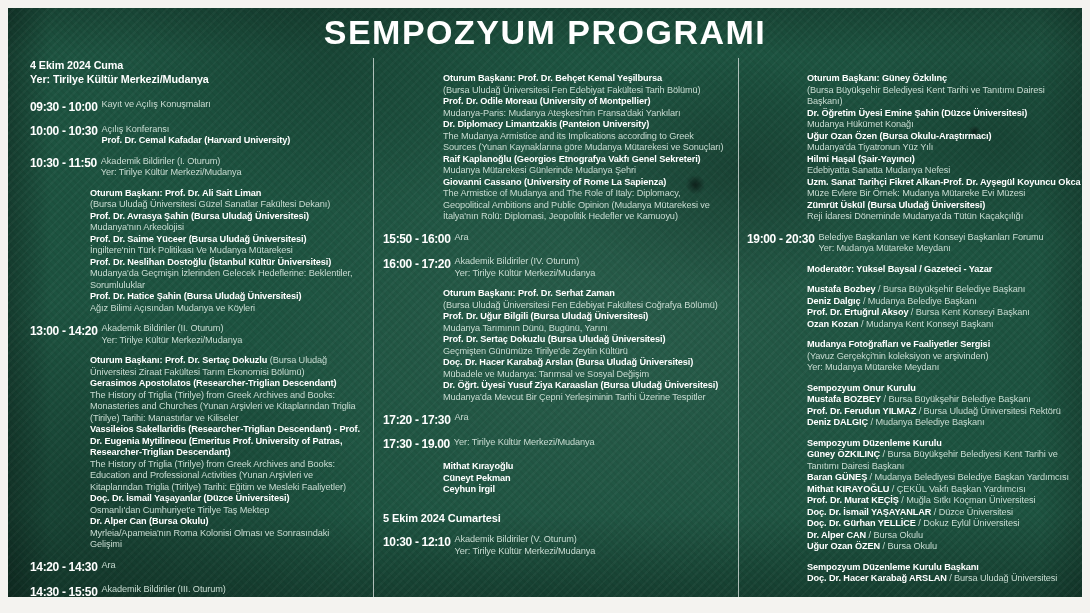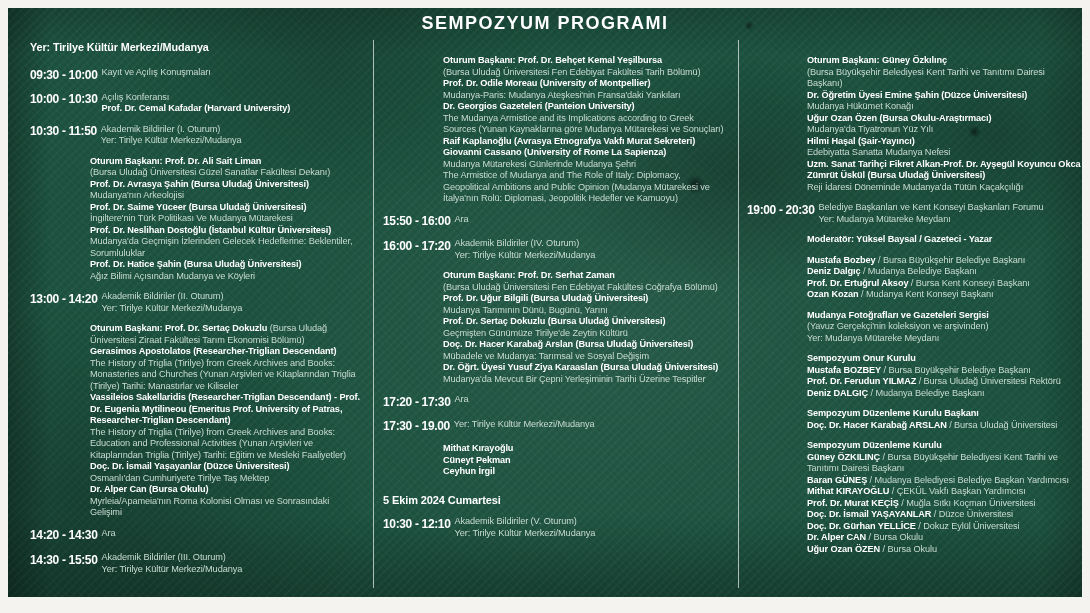--- a/index.html
+++ b/index.html
@@ -15,21 +15,21 @@
       radial-gradient(ellipse 300px 200px at 68% 28%, rgba(0,0,0,.22), transparent 60%),
       radial-gradient(ellipse 260px 190px at 92% 22%, rgba(0,0,0,.18), transparent 62%),
       radial-gradient(ellipse 420px 320px at 8% 85%, rgba(0,0,0,.22), transparent 65%),
       radial-gradient(ellipse 350px 260px at 30% 8%, rgba(0,0,0,.16), transparent 60%),
       radial-gradient(ellipse 520px 380px at 55% 55%, rgba(255,255,255,.05), transparent 70%),
       repeating-linear-gradient(45deg, rgba(0,0,0,.05) 0 2px, transparent 2px 5px),
       repeating-linear-gradient(-45deg, rgba(255,255,255,.03) 0 2px, transparent 2px 6px),
       linear-gradient(90deg, rgba(0,0,0,.28), transparent 4%, transparent 96%, rgba(0,0,0,.18)),
       linear-gradient(180deg, rgba(0,0,0,.18), transparent 8%, transparent 86%, rgba(0,0,0,.25));
   }
-  .title{margin-top:5px;text-align:center;font-size:18px;font-weight:bold;color:#ffffff;
+  .title{margin-top:5px;text-align:center;font-size:34px;font-weight:bold;color:#ffffff;
          letter-spacing:1.5px;}
   .columns{display:flex;margin-top:6px;align-items:stretch;height:548px;}
   .col{font-size:9.2px;line-height:1.25;letter-spacing:-0.1px;box-sizing:border-box;overflow:hidden;}
   .col:nth-child(1){flex:0 0 365px;padding:0 10px 0 22px;}
   .col:nth-child(2){flex:0 0 365px;border-left:1px solid rgba(255,255,255,.65);padding:0 10px 0 9px;}
   .col:nth-child(3){flex:1 1 auto;border-left:1px solid rgba(255,255,255,.65);padding:0 1px 0 8px;}
   .day-header{font-weight:bold;color:#fff;font-size:10.8px;line-height:1.3;}
   .block{display:flex;margin-top:9px;}
   .block:first-child{margin-top:15px;}
   .day-header + .block{margin-top:13px;}
@@ -44,20 +44,21 @@
 </style>
 </head>
 <body>
 
 <div class="stage">
   <div class="poster">
     <div class="title">SEMPOZYUM PROGRAMI</div>
     <div class="columns">
         <div class="col">
           <div class="day-header">
+            <div>4 Ekim 2024 Cuma</div>
             <div>Yer: Tirilye Kültür Merkezi/Mudanya</div>
           </div>
           <div class="block">
             <div class="time">09:30 - 10:00</div>
             <div class="content">
               <div class="para"><span>Kayıt ve Açılış Konuşmaları</span></div>
             </div>
           </div>
           <div class="block">
             <div class="time">10:00 - 10:30</div>
@@ -124,25 +125,25 @@
           </div>
         </div>
         <div class="col">
           <div class="block">
             <div class="time"></div>
             <div class="content">
               <div class="para"><span class="b">Oturum Başkanı: Prof. Dr. Behçet Kemal Yeşilbursa</span></div>
               <div class="para"><span>(Bursa Uludağ Üniversitesi Fen Edebiyat Fakültesi Tarih Bölümü)</span></div>
               <div class="para"><span class="b">Prof. Dr. Odile Moreau (University of Montpellier)</span></div>
               <div class="para"><span>Mudanya-Paris: Mudanya Ateşkesi'nin Fransa'daki Yankıları</span></div>
-              <div class="para"><span class="b">Dr. Georgios Gazeteleri (Panteion University)</span></div>
+              <div class="para"><span class="b">Dr. Diplomacy Limantzakis (Panteion University)</span></div>
               <div class="para"><span>The Mudanya Armistice and its Implications according to Greek Sources (Yunan Kaynaklarına göre Mudanya Mütarekesi ve Sonuçları)</span></div>
-              <div class="para"><span class="b">Raif Kaplanoğlu (Avrasya Etnografya Vakfı Murat Sekreteri)</span></div>
+              <div class="para"><span class="b">Raif Kaplanoğlu (Georgios Etnografya Vakfı Genel Sekreteri)</span></div>
+              <div class="para"><span>Mudanya Mütarekesi Günlerinde Mudanya Şehri</span></div>
               <div class="para"><span class="b">Giovanni Cassano (University of Rome La Sapienza)</span></div>
-              <div class="para"><span>Mudanya Mütarekesi Günlerinde Mudanya Şehri</span></div>
               <div class="para"><span>The Armistice of Mudanya and The Role of Italy: Diplomacy, Geopolitical Ambitions and Public Opinion (Mudanya Mütarekesi ve İtalya'nın Rolü: Diplomasi, Jeopolitik Hedefler ve Kamuoyu)</span></div>
             </div>
           </div>
           <div class="block">
             <div class="time">15:50 - 16:00</div>
             <div class="content">
               <div class="para"><span>Ara</span></div>
             </div>
           </div>
           <div class="block">
@@ -206,20 +207,21 @@
             <div class="content">
               <div class="para"><span class="b">Oturum Başkanı: Güney Özkılınç</span></div>
               <div class="para"><span>(Bursa Büyükşehir Belediyesi Kent Tarihi ve Tanıtımı Dairesi Başkanı)</span></div>
               <div class="para"><span class="b">Dr. Öğretim Üyesi Emine Şahin (Düzce Üniversitesi)</span></div>
               <div class="para"><span>Mudanya Hükümet Konağı</span></div>
               <div class="para"><span class="b">Uğur Ozan Özen (Bursa Okulu-Araştırmacı)</span></div>
               <div class="para"><span>Mudanya'da Tiyatronun Yüz Yılı</span></div>
               <div class="para"><span class="b">Hilmi Haşal (Şair-Yayıncı)</span></div>
               <div class="para"><span>Edebiyatta Sanatta Mudanya Nefesi</span></div>
               <div class="para"><span class="b">Uzm. Sanat Tarihçi Fikret Alkan-Prof. Dr. Ayşegül Koyuncu Okca</span></div>
+              <div class="para"><span>Müze Evlere Bir Örnek: Mudanya Mütareke Evi Müzesi</span></div>
               <div class="para"><span class="b">Zümrüt Üskül (Bursa Uludağ Üniversitesi)</span></div>
               <div class="para"><span>Reji İdaresi Döneminde Mudanya'da Tütün Kaçakçılığı</span></div>
             </div>
           </div>
           <div class="block">
             <div class="time">19:00 - 20:30</div>
             <div class="content">
               <div class="para"><span>Belediye Başkanları ve Kent Konseyi Başkanları Forumu</span></div>
               <div class="para"><span>Yer: Mudanya Mütareke Meydanı</span></div>
             </div>
@@ -235,51 +237,51 @@
             <div class="content">
               <div class="para"><span class="b">Mustafa Bozbey</span><span> / Bursa Büyükşehir Belediye Başkanı</span></div>
               <div class="para"><span class="b">Deniz Dalgıç</span><span> / Mudanya Belediye Başkanı</span></div>
               <div class="para"><span class="b">Prof. Dr. Ertuğrul Aksoy</span><span> / Bursa Kent Konseyi Başkanı</span></div>
               <div class="para"><span class="b">Ozan Kozan</span><span> / Mudanya Kent Konseyi Başkanı</span></div>
             </div>
           </div>
           <div class="block">
             <div class="time"></div>
             <div class="content">
-              <div class="para"><span class="b">Mudanya Fotoğrafları ve Gazeteleri Sergisi</span></div>
+              <div class="para"><span class="b">Mudanya Fotoğrafları ve Faaliyetler Sergisi</span></div>
               <div class="para"><span>(Yavuz Gerçekçi'nin koleksiyon ve arşivinden)</span></div>
               <div class="para"><span>Yer: Mudanya Mütareke Meydanı</span></div>
             </div>
           </div>
           <div class="block">
             <div class="time"></div>
             <div class="content">
               <div class="para"><span class="b">Sempozyum Onur Kurulu</span></div>
               <div class="para"><span class="b">Mustafa BOZBEY</span><span> / Bursa Büyükşehir Belediye Başkanı</span></div>
               <div class="para"><span class="b">Prof. Dr. Ferudun YILMAZ</span><span> / Bursa Uludağ Üniversitesi Rektörü</span></div>
               <div class="para"><span class="b">Deniz DALGIÇ</span><span> / Mudanya Belediye Başkanı</span></div>
-            </div>
-          </div>
-          <div class="block">
-            <div class="time"></div>
-            <div class="content">
-              <div class="para"><span class="b">Sempozyum Düzenleme Kurulu Başkanı</span></div>
-              <div class="para"><span class="b">Doç. Dr. Hacer Karabağ ARSLAN</span><span> / Bursa Uludağ Üniversitesi</span></div>
             </div>
           </div>
           <div class="block">
             <div class="time"></div>
             <div class="content">
               <div class="para"><span class="b">Sempozyum Düzenleme Kurulu</span></div>
               <div class="para"><span class="b">Güney ÖZKILINÇ</span><span> / Bursa Büyükşehir Belediyesi Kent Tarihi ve Tanıtımı Dairesi Başkanı</span></div>
               <div class="para"><span class="b">Baran GÜNEŞ</span><span> / Mudanya Belediyesi Belediye Başkan Yardımcısı</span></div>
               <div class="para"><span class="b">Mithat KIRAYOĞLU</span><span> / ÇEKÜL Vakfı Başkan Yardımcısı</span></div>
               <div class="para"><span class="b">Prof. Dr. Murat KEÇİŞ</span><span> / Muğla Sıtkı Koçman Üniversitesi</span></div>
               <div class="para"><span class="b">Doç. Dr. İsmail YAŞAYANLAR</span><span> / Düzce Üniversitesi</span></div>
               <div class="para"><span class="b">Doç. Dr. Gürhan YELLİCE</span><span> / Dokuz Eylül Üniversitesi</span></div>
               <div class="para"><span class="b">Dr. Alper CAN</span><span> / Bursa Okulu</span></div>
               <div class="para"><span class="b">Uğur Ozan ÖZEN</span><span> / Bursa Okulu</span></div>
             </div>
           </div>
+          <div class="block">
+            <div class="time"></div>
+            <div class="content">
+              <div class="para"><span class="b">Sempozyum Düzenleme Kurulu Başkanı</span></div>
+              <div class="para"><span class="b">Doç. Dr. Hacer Karabağ ARSLAN</span><span> / Bursa Uludağ Üniversitesi</span></div>
+            </div>
+          </div>
         </div>
       </div>
   </div>
 </div>
 
 </body></html>

